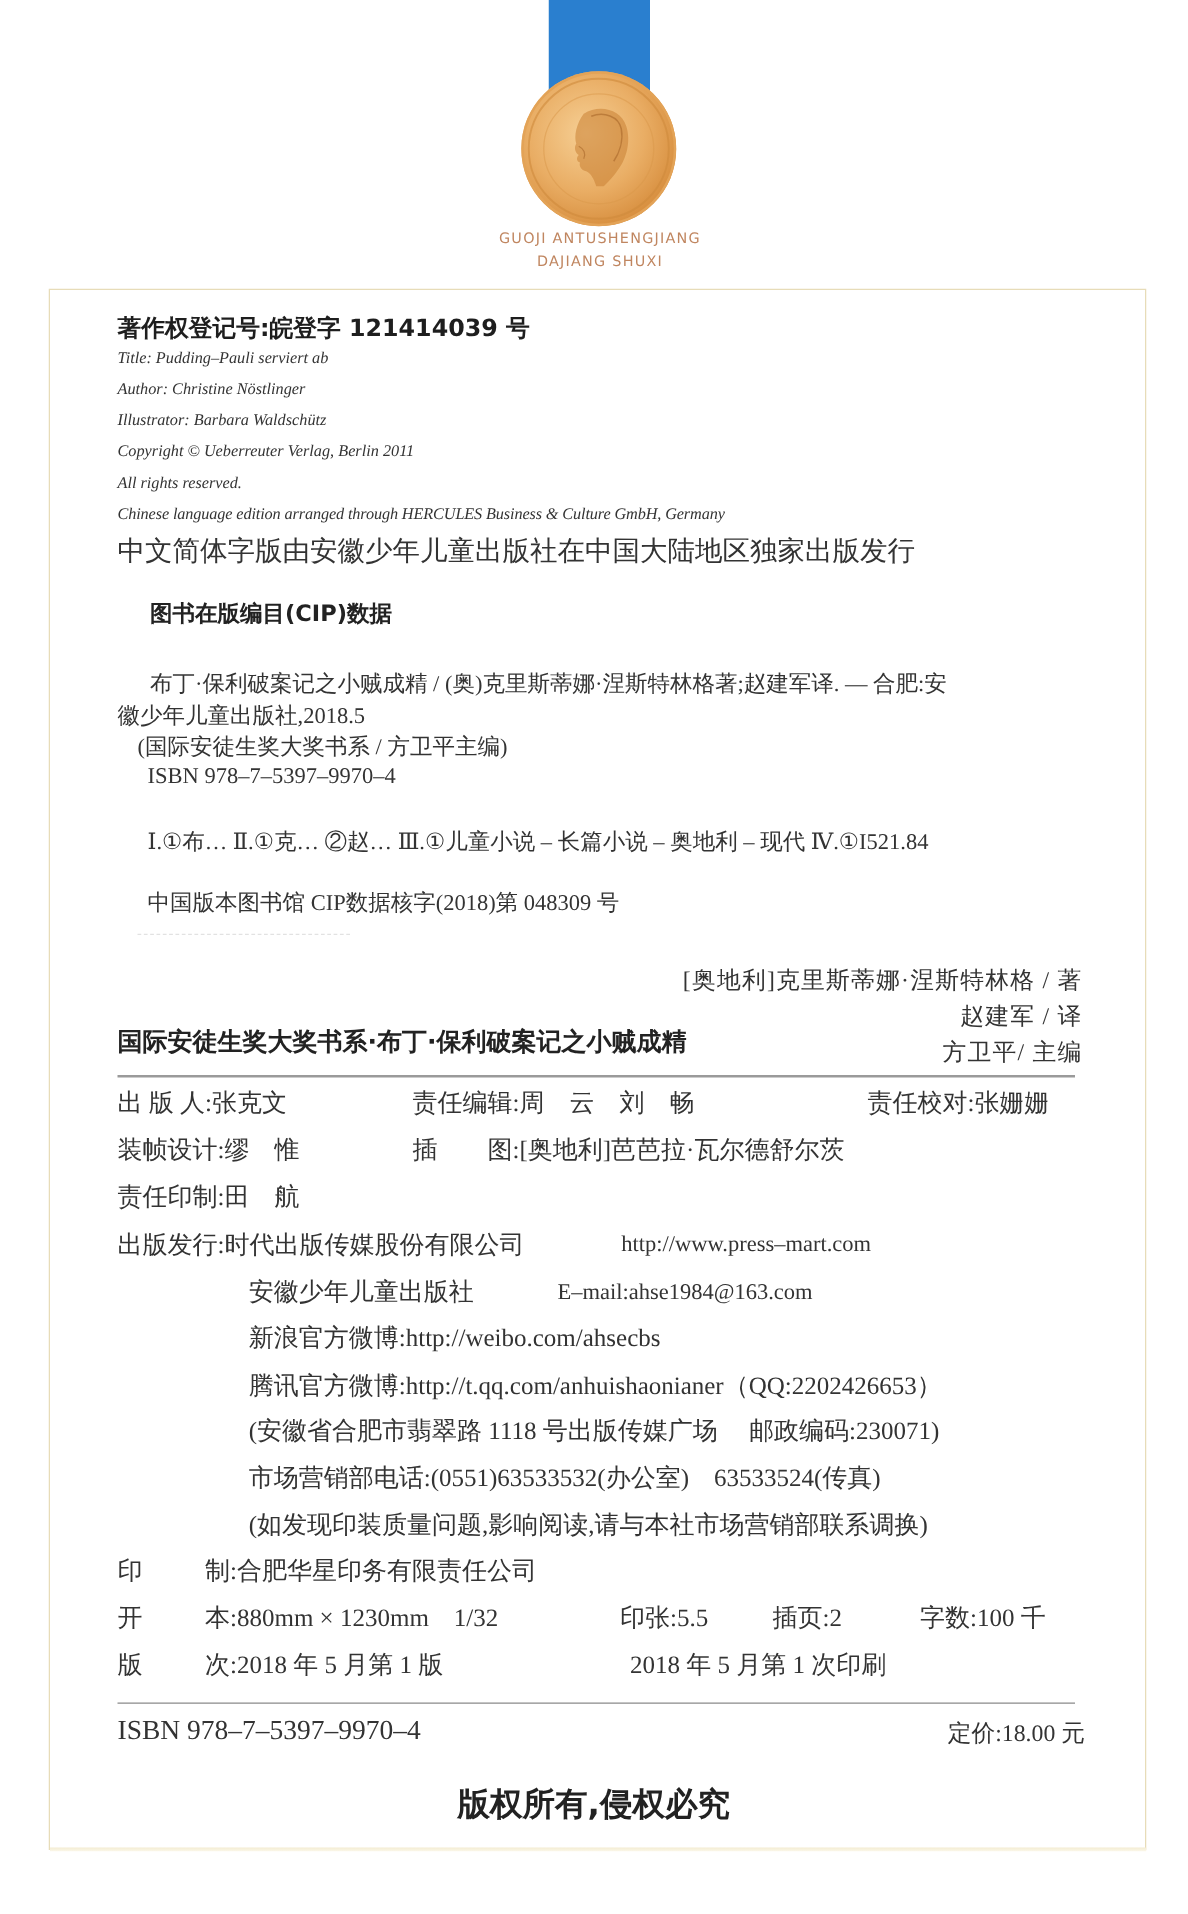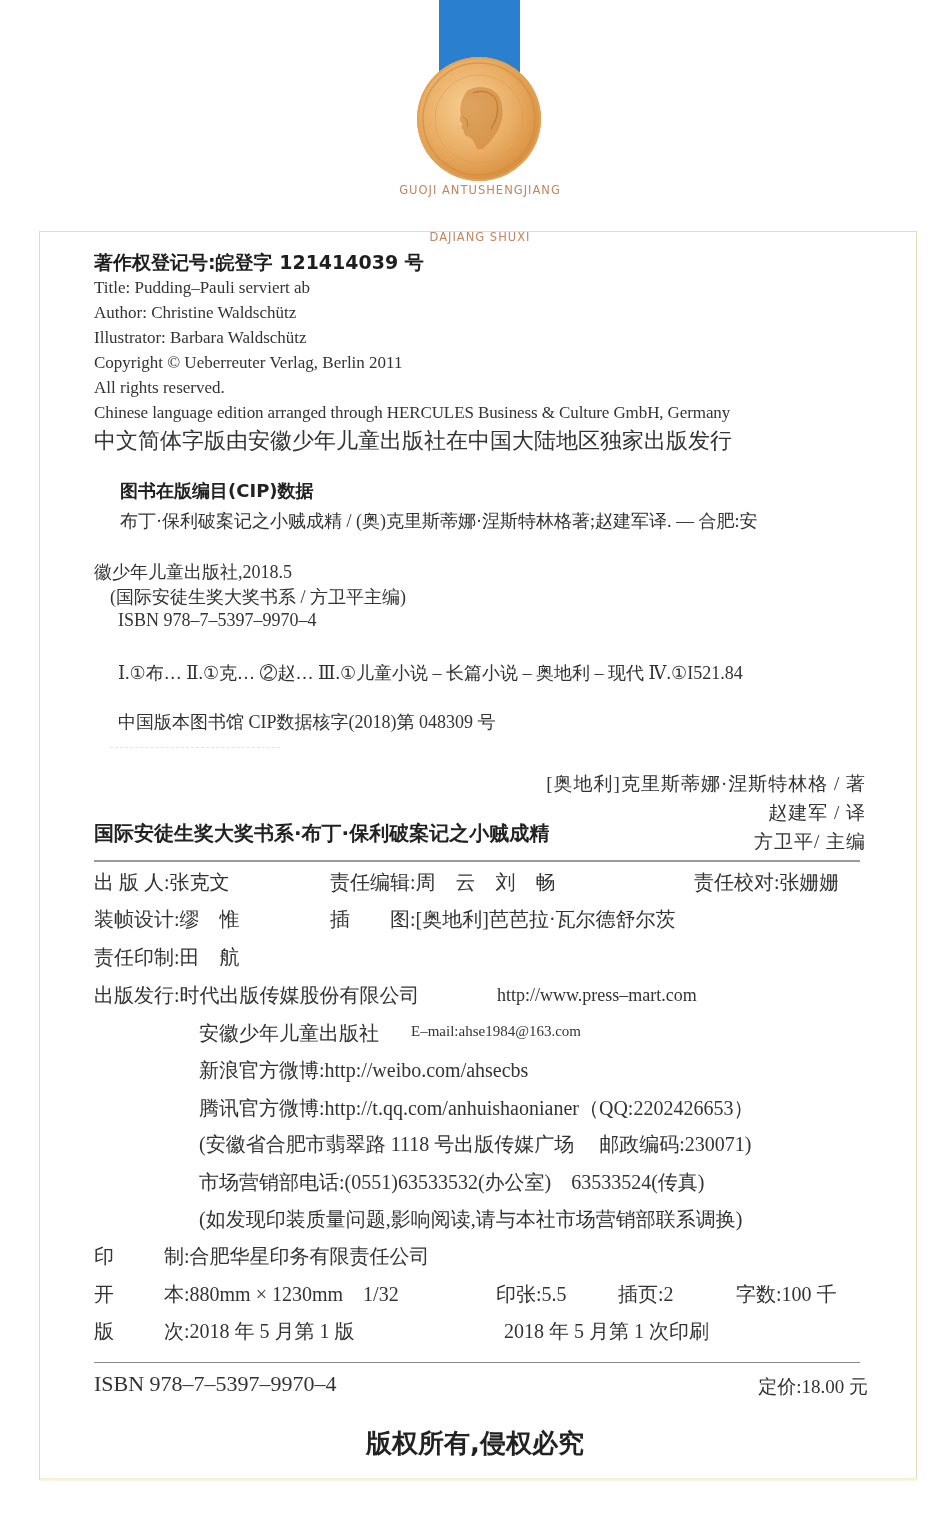--- a/index.html
+++ b/index.html
@@ -9,30 +9,30 @@
     font-family: "Liberation Serif", "DejaVu Serif", serif;
   }
   .ribbon { position: absolute; left: 439px; top: 0; width: 81px; height: 78px; background: #2a7fcf; }
   .medal { position: absolute; left: 417px; top: 57px; width: 124px; height: 124px; border-radius: 50%;
     background: radial-gradient(circle at 42% 40%, #f6cf94 0%, #e9ad64 45%, #d78e3e 75%, #c57a2c 100%);
     box-shadow: 0 0 0 2px #e3a357 inset; }
   .medal svg { position: absolute; left: 0; top: 0; }
   .series-pinyin { position: absolute; left: 380px; width: 200px; text-align: center; color: #c08660;
     font-family: "DejaVu Sans", sans-serif; font-size: 11.5px; letter-spacing: 1px; }
   .pinyin1 { top: 183px; }
-  .pinyin2 { top: 202px; margin-top: 28px; }
+  .pinyin2 { top: 202px; }
 
   .frame { position: absolute; left: 39px; top: 231px; width: 878px; height: 1249px;
     border: 1px solid #e7dcb8; box-sizing: border-box; }
 
   .t { position: absolute; white-space: nowrap; }
   .sans { font-family: "DejaVu Sans", "Liberation Sans", sans-serif; }
 
   .reg { left: 94px; top: 250px; font-size: 19px; font-weight: bold; color: #1e1e1e; }
-  .en { left: 94px; font-size: 17px; color: #333; }
+  .en { left: 94px; font-size: 13px; color: #333; font-style: italic; }
   .zh-line { left: 94px; font-size: 22px; color: #333; }
 
   .cip-head { left: 120px; top: 479px; font-size: 18px; font-weight: bold; color: #222; }
   .cip { font-size: 18px; color: #333; }
 
   .dash-sep { position: absolute; left: 110px; top: 747px; width: 170px; height: 1px;
     border-top: 1px dashed #e2e2e2; }
 
   .credits { right: 84px; text-align: left; font-size: 19px; letter-spacing: 1px; color: #333; }
   .series-title { left: 94px; top: 820px; font-size: 20px; font-weight: bold; color: #222; }
@@ -61,29 +61,29 @@
     <path d="M46 60 C50 62 52 66 50 70" fill="none" stroke="#a8672a" stroke-width="1" opacity="0.6"></path>
   </svg>
 </div>
 <div class="t series-pinyin pinyin1">GUOJI ANTUSHENGJIANG</div>
 <div class="t series-pinyin pinyin2">DAJIANG SHUXI</div>
 
 <div class="frame"></div>
 
 <div class="t reg sans">著作权登记号:皖登字 121414039 号</div>
 <div class="t en" style="top:278px">Title: Pudding–Pauli serviert ab</div>
-<div class="t en" style="top:303px">Author: Christine Waldschütz</div>
+<div class="t en" style="top:303px">Author: Christine Nöstlinger</div>
 <div class="t en" style="top:328px">Illustrator: Barbara Waldschütz</div>
 <div class="t en" style="top:353px">Copyright © Ueberreuter Verlag, Berlin 2011</div>
 <div class="t en" style="top:378px">All rights reserved.</div>
 <div class="t en" style="top:403px; letter-spacing:-0.1px">Chinese language edition arranged through HERCULES Business &amp; Culture GmbH, Germany</div>
 <div class="t zh-line" style="top:426px">中文简体字版由安徽少年儿童出版社在中国大陆地区独家出版发行</div>
 
 <div class="t cip-head sans">图书在版编目(CIP)数据</div>
-<div class="t cip" style="left:120px; top:509px">布丁·保利破案记之小贼成精 / (奥)克里斯蒂娜·涅斯特林格著;赵建军译. — 合肥:安</div>
+<div class="t cip" style="left:120px; top:535px">布丁·保利破案记之小贼成精 / (奥)克里斯蒂娜·涅斯特林格著;赵建军译. — 合肥:安</div>
 <div class="t cip" style="left:94px; top:560px">徽少年儿童出版社,2018.5</div>
 <div class="t cip" style="left:110px; top:585px">(国际安徒生奖大奖书系 / 方卫平主编)</div>
 <div class="t cip" style="left:118px; top:610px">ISBN 978–7–5397–9970–4</div>
 <div class="t cip" style="left:118px; top:661px">Ⅰ.①布… Ⅱ.①克… ②赵… Ⅲ.①儿童小说 – 长篇小说 – 奥地利 – 现代 Ⅳ.①I521.84</div>
 <div class="t cip" style="left:118px; top:710px">中国版本图书馆 CIP数据核字(2018)第 048309 号</div>
 
 <div class="dash-sep"></div>
 
 <div class="t credits" style="top:771px">[奥地利]克里斯蒂娜·涅斯特林格 / 著</div>
 <div class="t credits" style="top:800px">赵建军 / 译</div>
@@ -108,21 +108,21 @@
 </div>
 <div class="t row" style="left:94px; top:944px">
   <span>责任印制:</span><span>田　航</span>
 </div>
 
 <div class="t row" style="left:94px; top:982px">
   <span>出版发行:</span><span>时代出版传媒股份有限公司</span>
 </div>
 <div class="t row" style="left:497px; top:985px; font-size:18px">http://www.press–mart.com</div>
 <div class="t row" style="left:199px; top:1020px">安徽少年儿童出版社</div>
-<div class="t row" style="left:411px; top:1023px; font-size:15px">E–mail:ahse1984@163.com</div>
+<div class="t row" style="left:446px; top:1023px; font-size:18px">E–mail:ahse1984@163.com</div>
 <div class="t row" style="left:199px; top:1057px">新浪官方微博:http://weibo.com/ahsecbs</div>
 <div class="t row" style="left:199px; top:1095px">腾讯官方微博:http://t.qq.com/anhuishaonianer（QQ:2202426653）</div>
 <div class="t row" style="left:199px; top:1131px">(安徽省合肥市翡翠路 1118 号出版传媒广场　 邮政编码:230071)</div>
 <div class="t row" style="left:199px; top:1169px">市场营销部电话:(0551)63533532(办公室)　63533524(传真)</div>
 <div class="t row" style="left:199px; top:1206px">(如发现印装质量问题,影响阅读,请与本社市场营销部联系调换)</div>
 
 <div class="t row" style="left:94px; top:1243px">印</div>
 <div class="t row" style="left:164px; top:1243px">
   <span>制:</span><span>合肥华星印务有限责任公司</span>
 </div>

